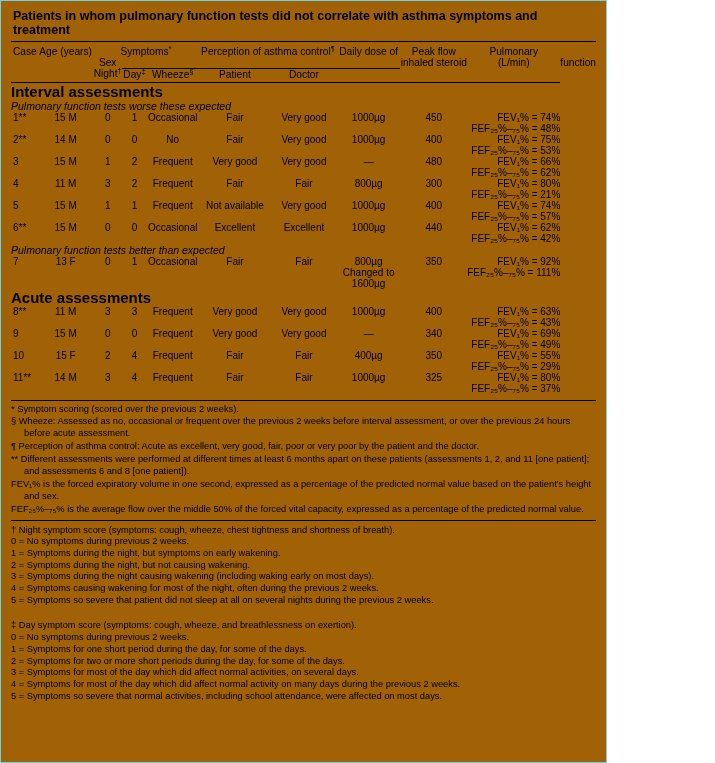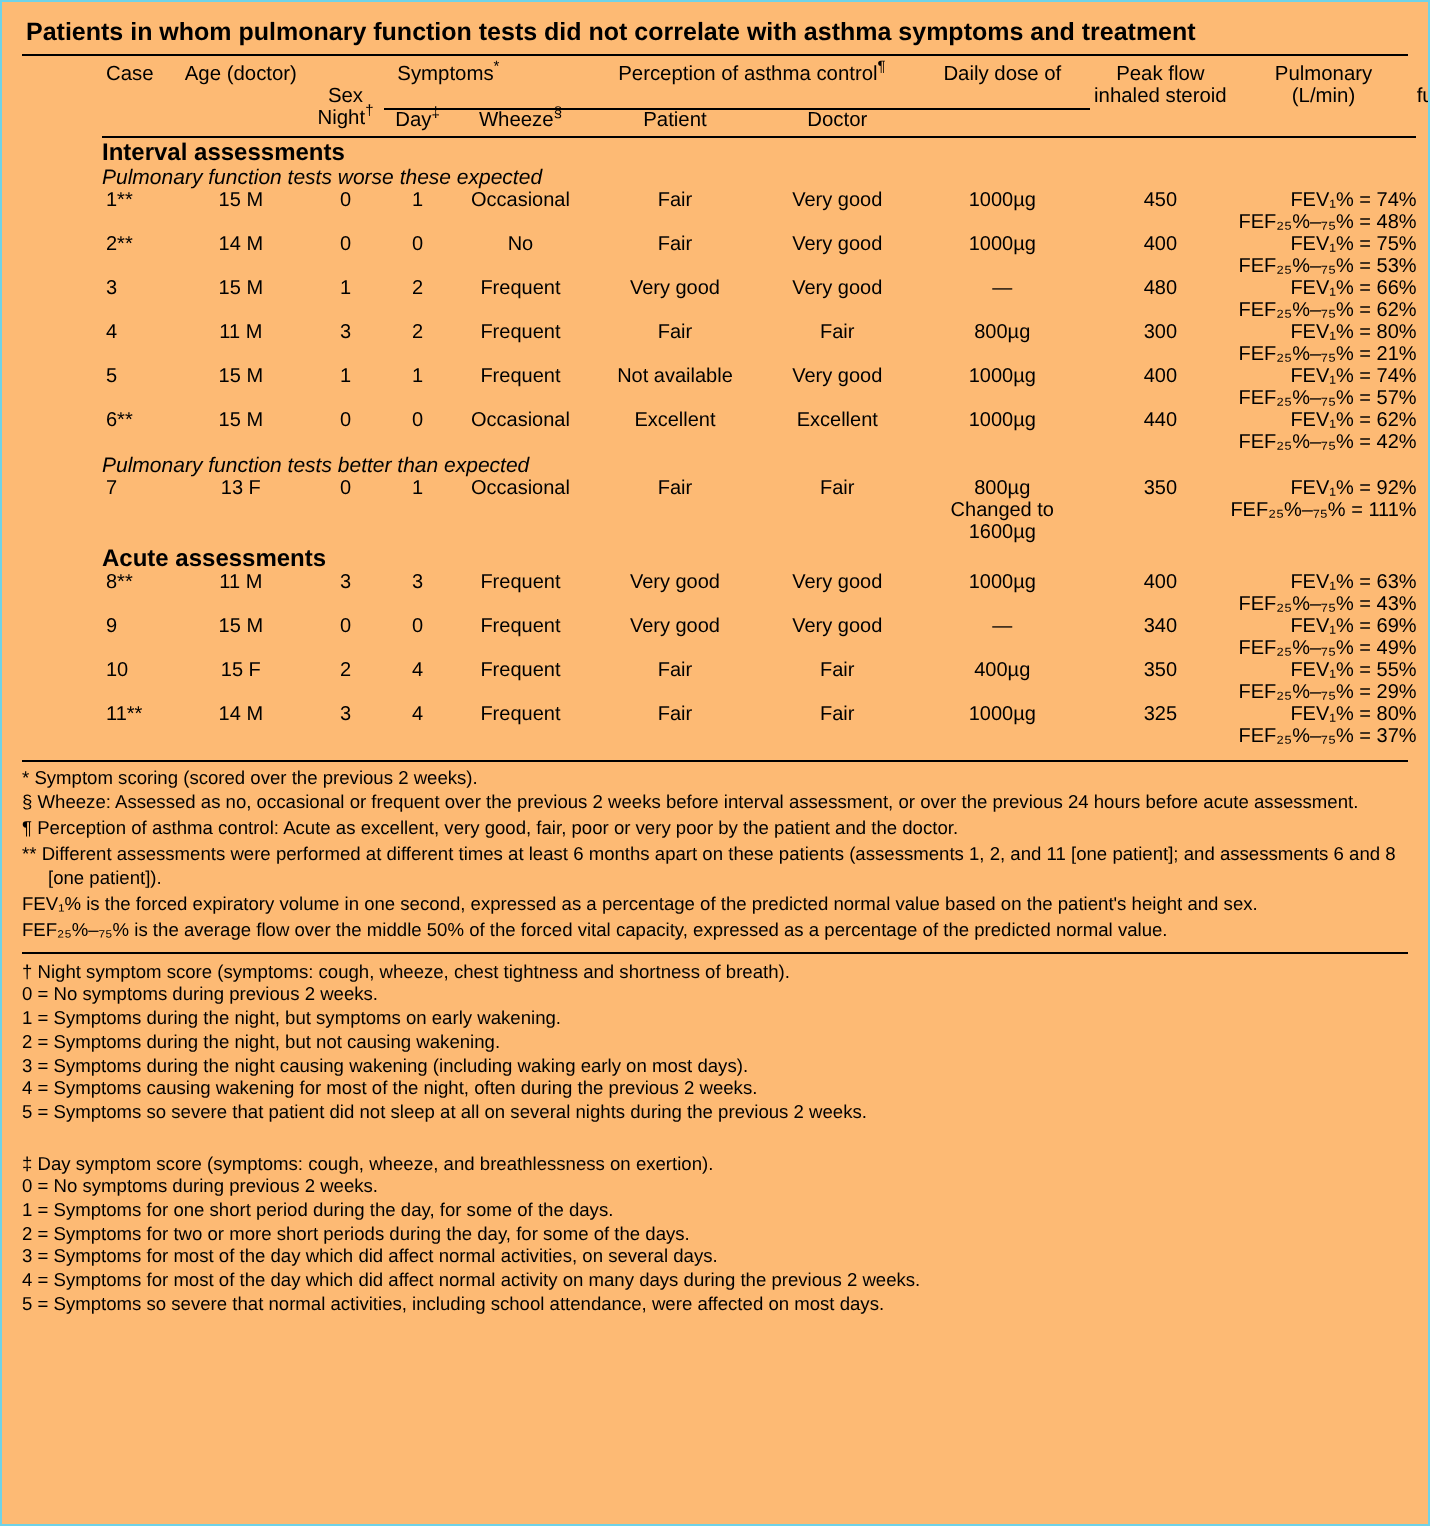--- a/index.html
+++ b/index.html
@@ -7,45 +7,44 @@
     padding: 0;
     background: #ffffff;
   }
   body {
     font-family: "Liberation Serif", serif;
     font-size: 11px;
     color: #000;
   }
   #page {
     position: relative;
-    width: 715px;
+    width: 607px;
     height: 763px;
     box-sizing: border-box;
     border: 1px solid #6fd3e8;
-    background: #fdba74;
+    background: #a16207;
     overflow: hidden;
   }
   .inner {
     padding: 6px 10px 4px 10px;
   }
   .title {
     font-family: "Liberation Sans", sans-serif;
     font-size: 12.5px;
     font-weight: bold;
     padding: 2px 0 4px 2px;
   }
   .hr-thick { border-top: 1.4px solid #000; height: 0; }
   .hr-thin  { border-top: 0.9px solid #000; height: 0; }
 
   table.main {
     width: 100%;
     border-collapse: collapse;
     font-family: "Liberation Sans", sans-serif;
     font-size: 10px;
-    margin-left: 40px;
   }
   table.main td, table.main th {
     padding: 0;
     vertical-align: top;
   }
   .hdr {
     font-family: "Liberation Sans", sans-serif;
     font-size: 10.2px;
     text-align: center;
     white-space: nowrap;
@@ -53,21 +52,21 @@
   .hdr-l { text-align: left; }
   .grp-rule {
     border-bottom: 0.9px solid #000;
     height: 1px;
     font-size: 0;
     line-height: 0;
   }
   .sec-bold {
     font-family: "Liberation Sans", sans-serif;
     font-weight: bold;
-    font-size: 12px;
+    font-size: 15px;
     padding-top: 5px;
     padding-bottom: 2px;
   }
   .sec-ital {
     font-family: "Liberation Sans", sans-serif;
     font-style: italic;
     font-size: 10.5px;
     padding-top: 5px;
     padding-bottom: 3px;
   }
@@ -128,21 +127,21 @@
         <col style="width:94px">
         <col style="width:84px">
         <col style="width:104px">
         <col style="width:72px">
         <col style="width:*">
       </colgroup>
 
       <tbody>
           <tr>
         <td class="hdr hdr-l" rowspan="2" style="padding-top:4px;padding-left:2px">Case</td>
-        <td class="hdr" style="padding-top:4px">Age (doctor)</td>
+        <td class="hdr" style="padding-top:4px">Age (years)</td>
         <td class="hdr" colspan="3" style="padding-top:4px">
           <span>Symptoms</span><sup>*</sup>
         </td>
         <td class="hdr" colspan="2" style="padding-top:4px">
           <span>Perception of asthma control</span><sup>¶</sup>
         </td>
         <td class="hdr" style="padding-top:4px">Daily dose of</td>
         <td class="hdr" style="padding-top:4px">Peak flow</td>
         <td class="hdr" style="padding-top:4px">Pulmonary</td>
       </tr>

